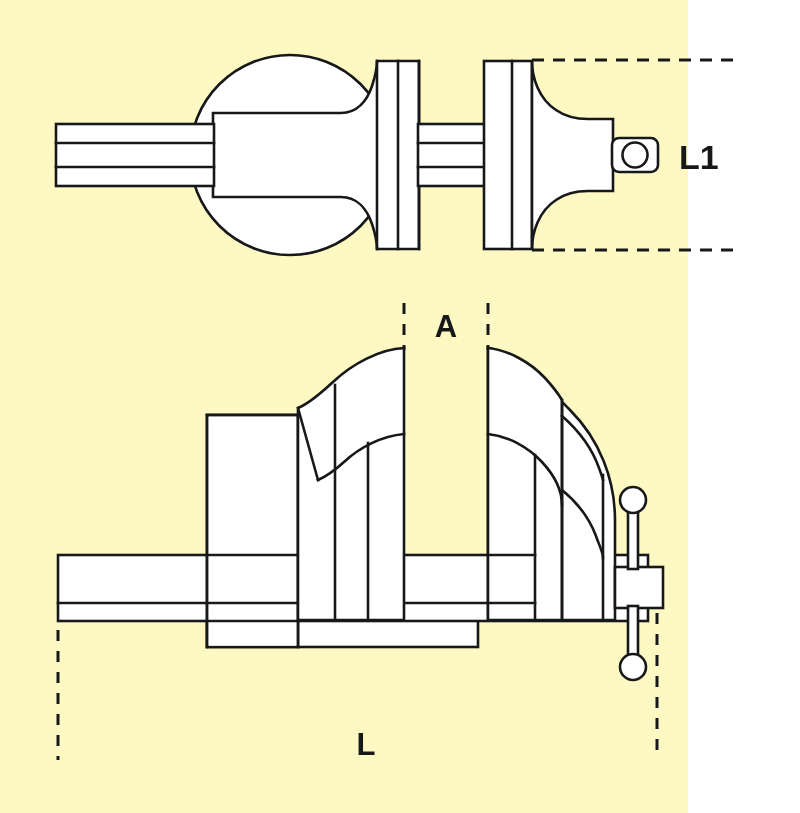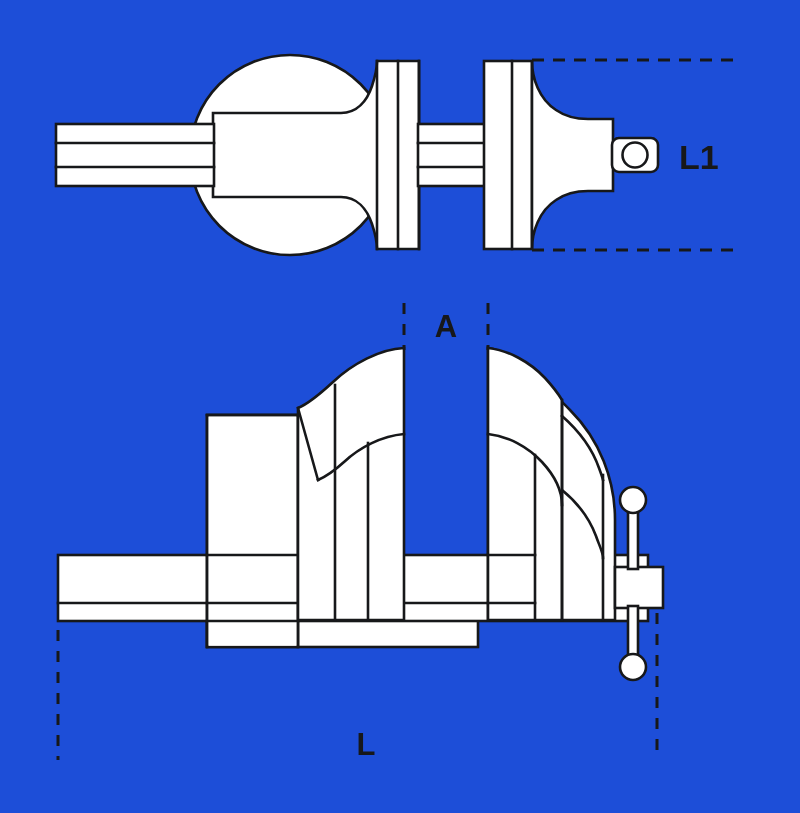--- a/index.html
+++ b/index.html
@@ -8,23 +8,23 @@
     background: #ffffff;
   }
   body {
     width: 800px;
     height: 813px;
     font-family: "Liberation Sans", sans-serif;
     overflow: hidden;
   }
   #drawing-root {
     position: relative;
-    width: 800px;
+    width: 688px;
     height: 813px;
-    background: #1d4ed8;
+    background: #fef9c3;
   }
   svg#technical-drawing {
     display: block;
     width: 800px;
     height: 813px;
   }
   .ln {
     fill: none;
     stroke: #17181a;
     stroke-width: 2.6;

